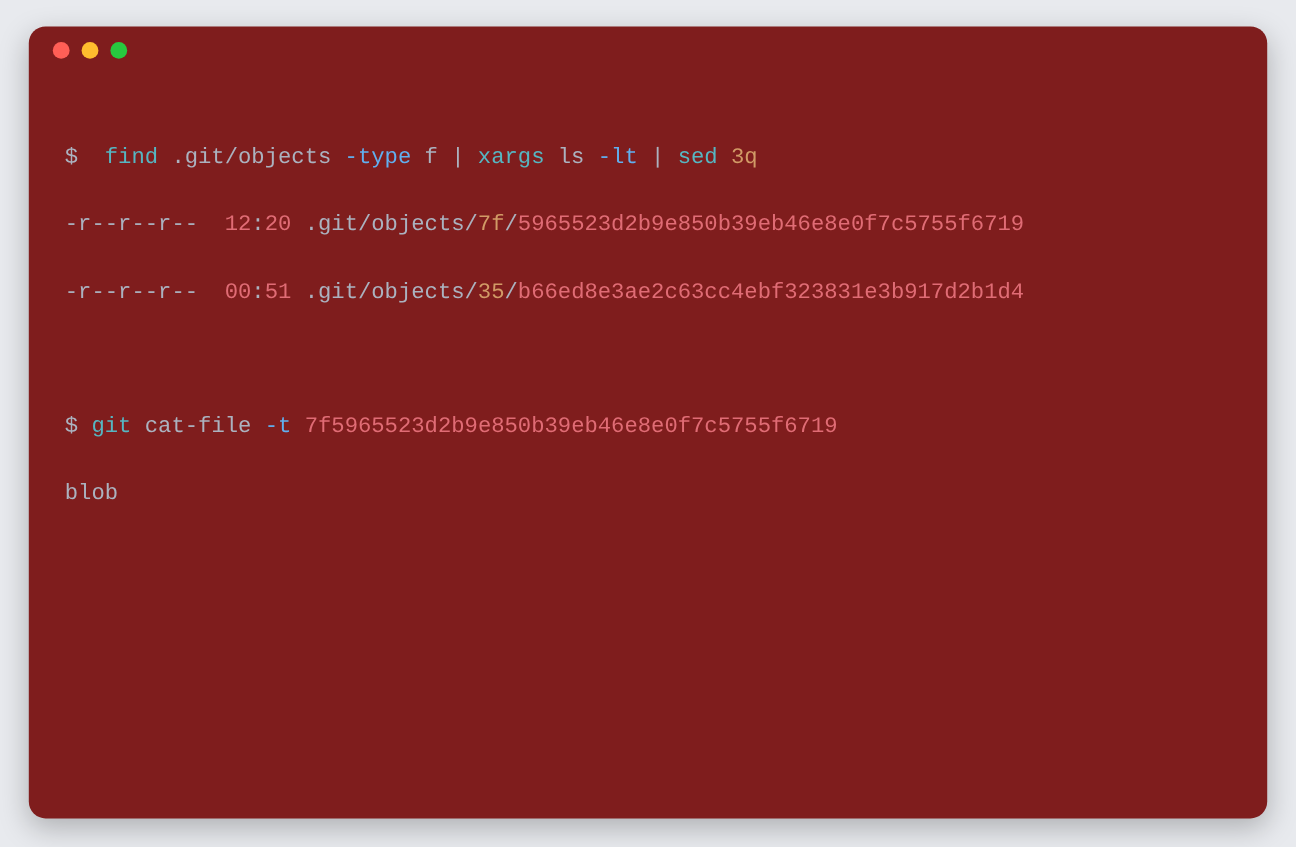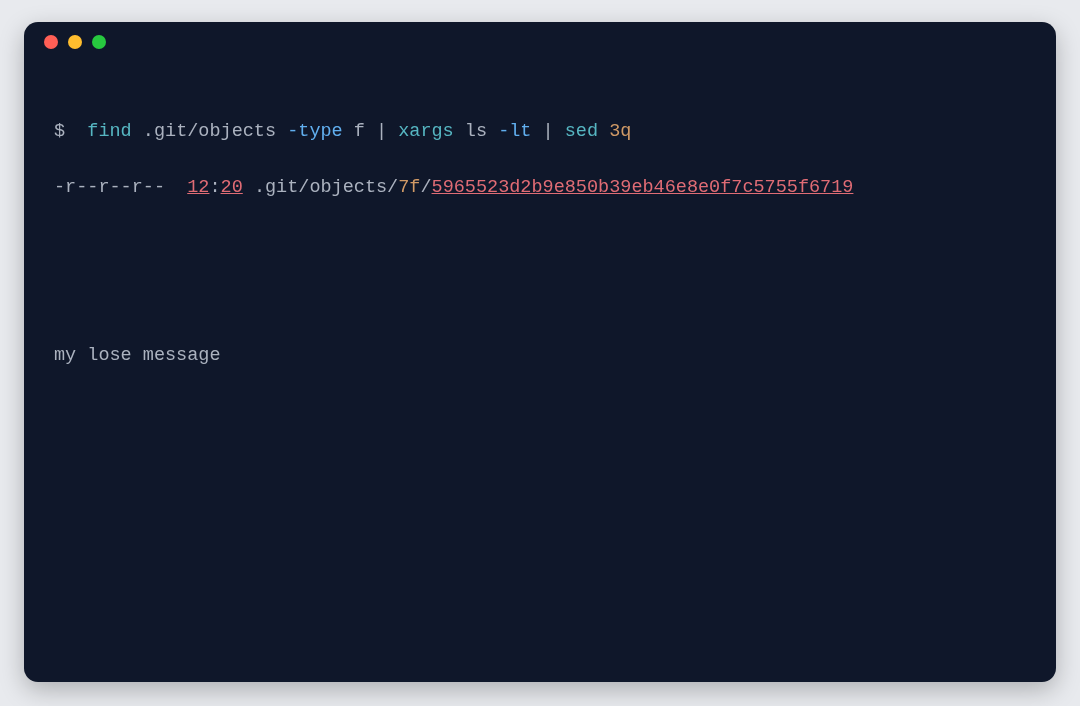--- a/index.html
+++ b/index.html
@@ -9,21 +9,21 @@
     height: 706px;
     overflow: hidden;
     font-family: "Menlo", "Consolas", "Courier New", monospace;
   }
   .window {
     position: absolute;
     left: 24px;
     top: 22px;
     width: 1032px;
     height: 660px;
-    background: #0f172a;
+    background: #7f1d1d;
     border-radius: 14px;
     box-shadow: 0 8px 24px rgba(0,0,0,0.25);
     overflow: hidden;
   }
   .titlebar {
     height: 40px;
     display: flex;
     align-items: center;
     padding-left: 20px;
     gap: 10px;
@@ -41,40 +41,42 @@
     font-size: 18.5px;
     line-height: 28px;
     white-space: pre;
     color: #abb2bf;
   }
   .line { display: block; }
   .blank { height: 28px; }
   .prompt  { color: #abb2bf; }
   .cyan    { color: #56b6c2; }
   .blue    { color: #61afef; }
-  .red     { color: #e06c75; text-decoration: underline; }
+  .red     { color: #e06c75; }
   .orange  { color: #d19a66; }
   .green   { color: #98c379; }
   .grey    { color: #abb2bf; }
 </style>
 </head>
 <body>
 
 <div class="window">
   <div class="titlebar">
     <div class="dot red"></div>
     <div class="dot yellow"></div>
     <div class="dot green"></div>
   </div>
   <div class="terminal">
 <span class="line"><span class="prompt">$  </span><span class="cyan">find</span><span class="grey"> .git/objects </span><span class="blue">-type</span><span class="grey"> f | </span><span class="cyan">xargs</span><span class="grey"> ls </span><span class="blue">-lt</span><span class="grey"> | </span><span class="cyan">sed</span><span class="grey"> </span><span class="orange">3q</span></span>
 <span class="line"><span class="grey">-r--r--r--  </span><span class="red">12</span><span class="grey">:</span><span class="red">20</span><span class="grey"> .git/objects/</span><span class="orange">7f</span><span class="grey">/</span><span class="red">5965523d2b9e850b39eb46e8e0f7c5755f6719</span></span>
+<span class="line"><span class="grey">-r--r--r--  </span><span class="red">00</span><span class="grey">:</span><span class="red">51</span><span class="grey"> .git/objects/</span><span class="orange">35</span><span class="grey">/</span><span class="red">b66ed8e3ae2c63cc4ebf323831e3b917d2b1d4</span></span>
 <div class="blank"></div>
+<span class="line"><span class="prompt">$ </span><span class="cyan">git</span><span> </span><span class="grey">cat-file</span><span> </span><span class="blue">-t</span><span> </span><span class="red">7f5965523d2b9e850b39eb46e8e0f7c5755f6719</span></span>
+<span class="line grey">blob</span>
 <div class="blank"></div>
-<span class="line grey">my lose message</span>
 <div class="blank"></div>
 
 
 
 
 
 
 
 
   </div>

